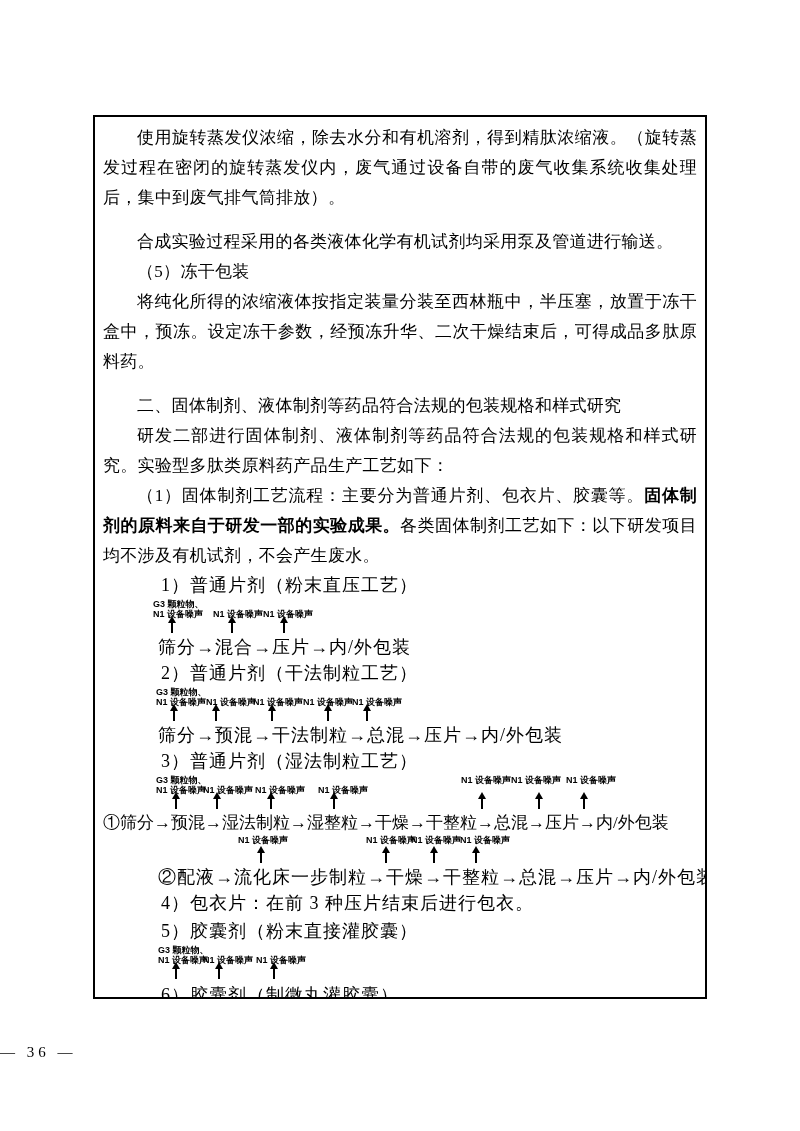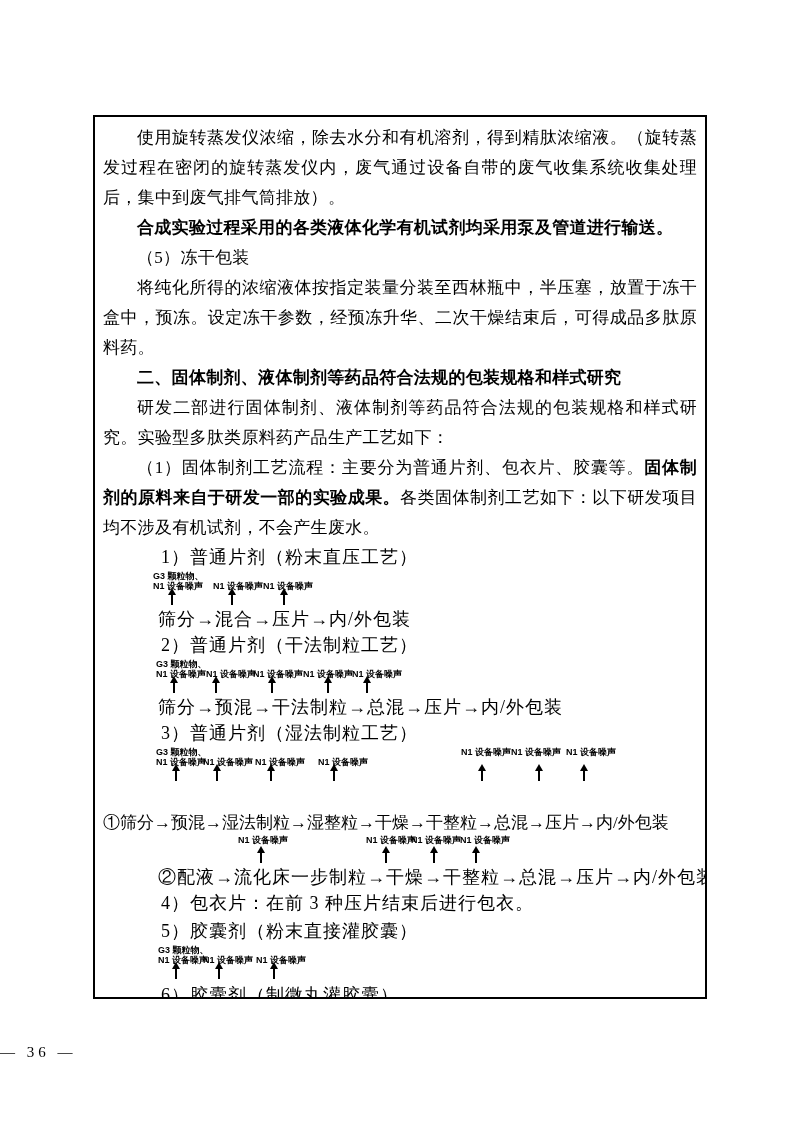--- a/index.html
+++ b/index.html
@@ -21,21 +21,21 @@
     overflow:hidden;
   }
   .p{
     margin:0;
     font-size:17px;
     line-height:30px;
     text-indent:2em;
     text-align:justify;
     letter-spacing:0.3px;
   }
-  .p.bold{font-weight:bold;}
+  .p.bold{font-weight:normal;margin-top:14px;}
   .p b{font-weight:bold;}
   .flow{margin:0;}
   .flow.first{}
   .ftitle{
     font-size:18px;
     line-height:28px;
     padding-left:58px;
     letter-spacing:1px;
   }
   .emis{
@@ -72,21 +72,20 @@
     font-size:18px;
     line-height:24px;
     padding-left:55px;
     letter-spacing:1px;
     white-space:nowrap;
   }
   .steps.wide{
     padding-left:0;
     font-size:17px;
     letter-spacing:0;
-    margin-top:28px;
   }
   .page-num{
     position:absolute;
     top:1044px;left:0;
     width:800px;
     text-align:left;
     font-size:15px;
     letter-spacing:4px;
   }
 </style>

